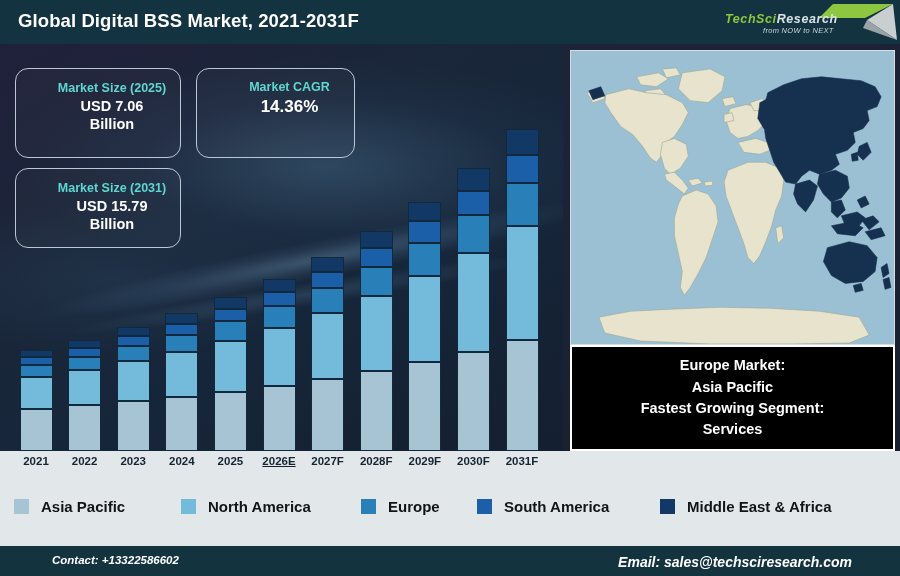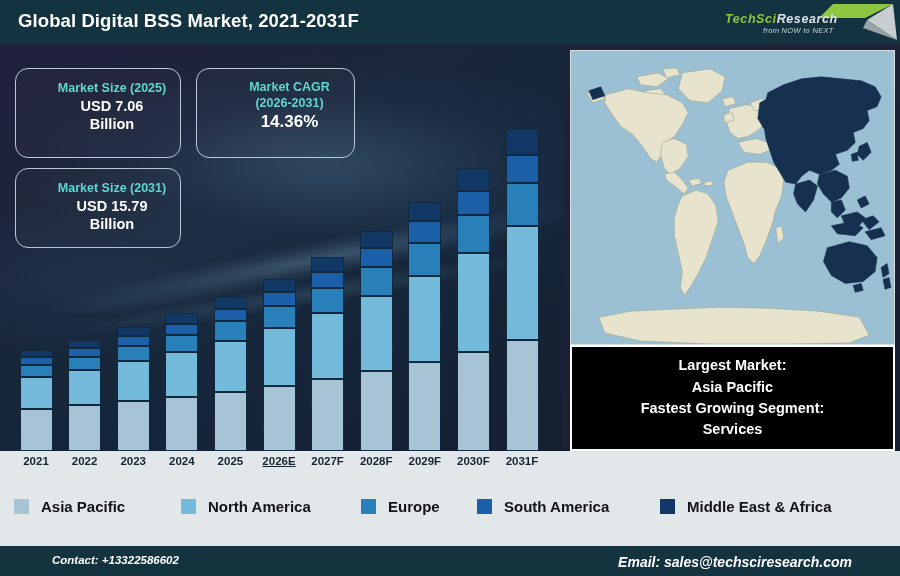--- a/index.html
+++ b/index.html
@@ -265,21 +265,20 @@
     </div>
 
   <div class="kpi" id="kpi-size-2025">
     <div class="kpi-label">Market Size (2025)</div>
     <div class="kpi-value">USD 7.06</div>
     <div class="kpi-value">Billion</div>
   </div>
 
   <div class="kpi" id="kpi-cagr">
     <div class="kpi-label">Market CAGR</div>
-    <div class="kpi-label">(2026-2031)</div>
     <div class="kpi-value big">14.36%</div>
   </div>
 
   <div class="kpi" id="kpi-size-2031">
     <div class="kpi-label">Market Size (2031)</div>
     <div class="kpi-value">USD 15.79</div>
     <div class="kpi-value">Billion</div>
   </div>
 
   <div class="map-frame">
@@ -358,21 +357,21 @@
 
         <path d="M284,236 L292,234 L294,241 L286,243 Z"></path>
 
         <path d="M312,218 L318,214 L320,224 L314,228 Z"></path>
         <path d="M314,230 L320,228 L322,238 L316,240 Z"></path>
       </g>
     </svg>
   </div>
 
   <div class="callout">
-    <div class="callout-line">Largest Market:</div>
+    <div class="callout-line">Europe Market:</div>
     <div class="callout-line">Asia Pacific</div>
     <div class="callout-line">Fastest Growing Segment:</div>
     <div class="callout-line">Services</div>
   </div>
 
   <div class="legend" id="legend">
       <div class="legend-item" style="left: 14px;">
         <span class="legend-swatch" style="background: rgb(166, 196, 212);"></span>
         <span class="legend-label">Asia Pacific</span>
       </div>

